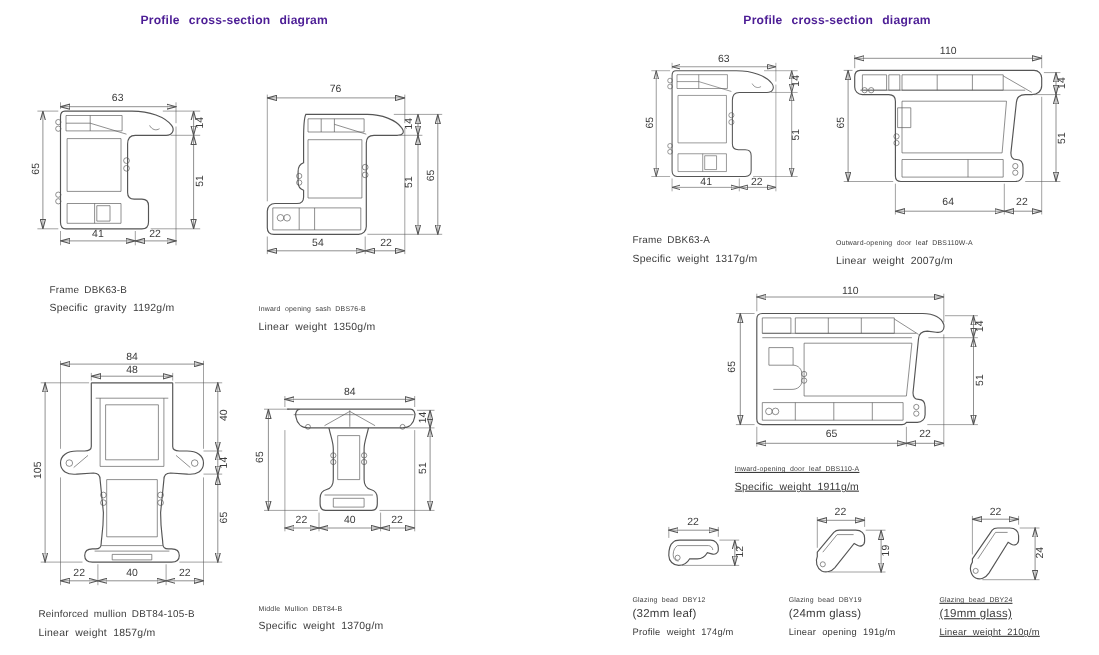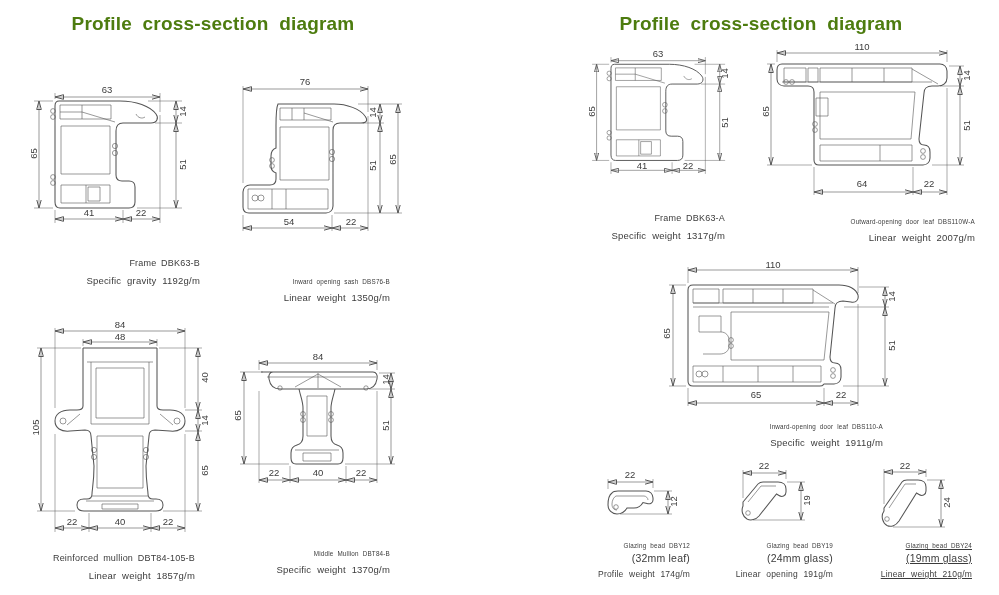--- a/index.html
+++ b/index.html
@@ -1,32 +1,32 @@
 <!DOCTYPE html>
 <html><head>
 <meta charset="utf-8">
 <style>
   html,body{margin:0;padding:0;}
   body{
     width:999px;height:595px;background:#ffffff;position:relative;overflow:hidden;
     font-family:"Liberation Sans",sans-serif;color:#3b3b3b;
   }
-  .title{position:absolute;text-align:center;font-size:19px;color:#4d7c0f;
+  .title{position:absolute;text-align:center;font-size:11px;color:#4c1d95;
     font-weight:600;letter-spacing:.2px;word-spacing:5px;}
   .fig{position:absolute;}
   .fig svg{position:absolute;left:0;top:0;overflow:visible;}
   svg path,svg line,svg circle,svg rect{fill:none;stroke:#555;}
   .o{stroke-width:1.05;}
   .i{stroke-width:.6;}
   .dim{stroke-width:.6;}
   .e{stroke-width:.5;}
   .d{position:absolute;width:22px;text-align:center;font-size:9.5px;color:#3b3b3b;line-height:11px;}
   .d.w24{width:24px;}
   .d.v{transform:rotate(-90deg);}
-  .cap{position:absolute;text-align:right;color:#3b3b3b;}
+  .cap{position:absolute;text-align:left;color:#3b3b3b;}
   .nm{display:block;font-size:9px;letter-spacing:.2px;word-spacing:2px;}
   .nm.sm{font-size:6.3px;}
   .glass{display:block;font-size:10.5px;margin-top:3px;letter-spacing:.2px;}
   .wt{display:block;font-size:9.5px;margin-top:7px;word-spacing:3px;letter-spacing:.2px;}
   .wt.sm2{font-size:8.5px;margin-top:5px;}
 </style>
 </head>
 <body>
 
 <div class="title" style="left:63px;top:13px;width:300px;">Profile cross-section diagram</div>
@@ -299,21 +299,21 @@
     <path class="dim" marker-start="url(#f7)" marker-end="url(#f7)" d="M25,143 H161"></path>
     <path class="dim" marker-start="url(#f7)" marker-end="url(#f7)" d="M161,143 H195"></path>
   </svg>
   <span class="d w24" style="left:98px;top:-1px;">110</span>
   <span class="d v" style="left:-8px;top:68px;">65</span>
   <span class="d v" style="left:217px;top:31px;">14</span>
   <span class="d v" style="left:217px;top:80px;">51</span>
   <span class="d" style="left:82px;top:129px;">65</span>
   <span class="d" style="left:167px;top:129px;">22</span>
 </div>
-<div class="cap" style="left:668px;top:423px;width:215px;">
+<div class="cap" style="left:668px;top:423px;width:215px;text-decoration:underline;">
   <span class="nm sm">Inward-opening door leaf DBS110-A</span>
   <span class="wt">Specific weight 1911g/m</span>
 </div>
 
 <div class="fig" style="left:596px;top:474px;width:88px;height:62px;">
   <svg width="88" height="62" viewBox="0 0 88 62">
     <defs>
         <marker id="f8" markerWidth="9" markerHeight="6" refX="8.5" refY="3" orient="auto-start-reverse" markerUnits="userSpaceOnUse">
           <path d="M0,0.7 L8.5,3 L0,5.3 Z" fill="#555" stroke="none"></path>
         </marker>

